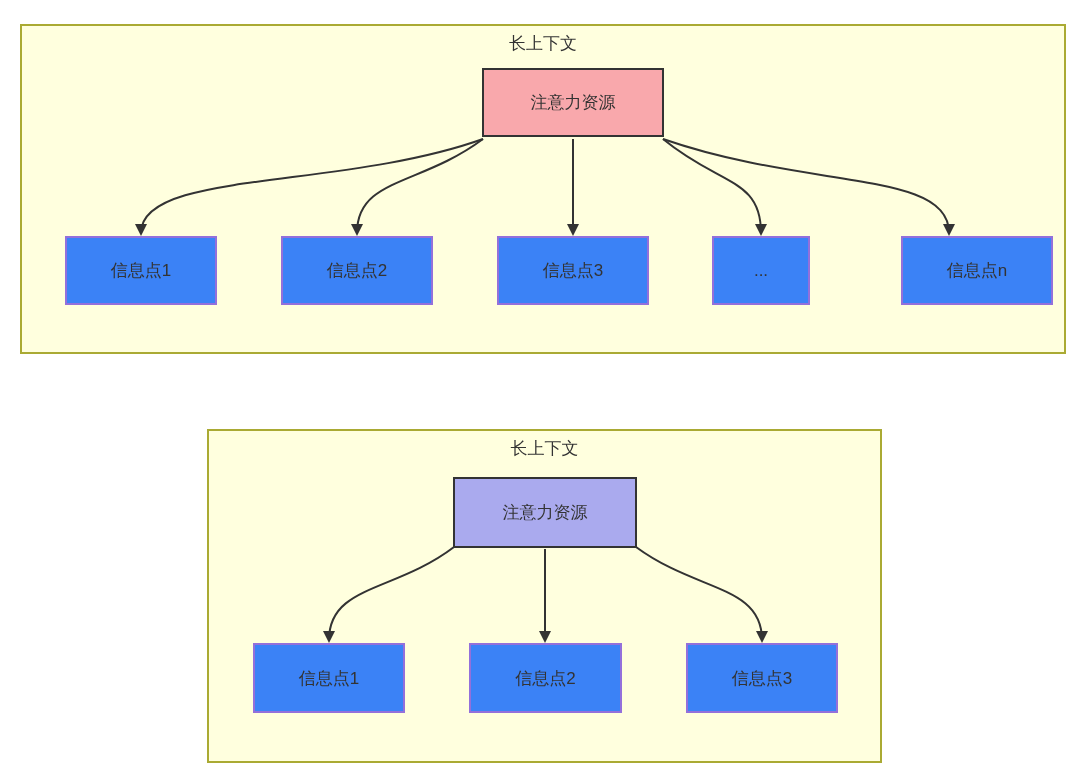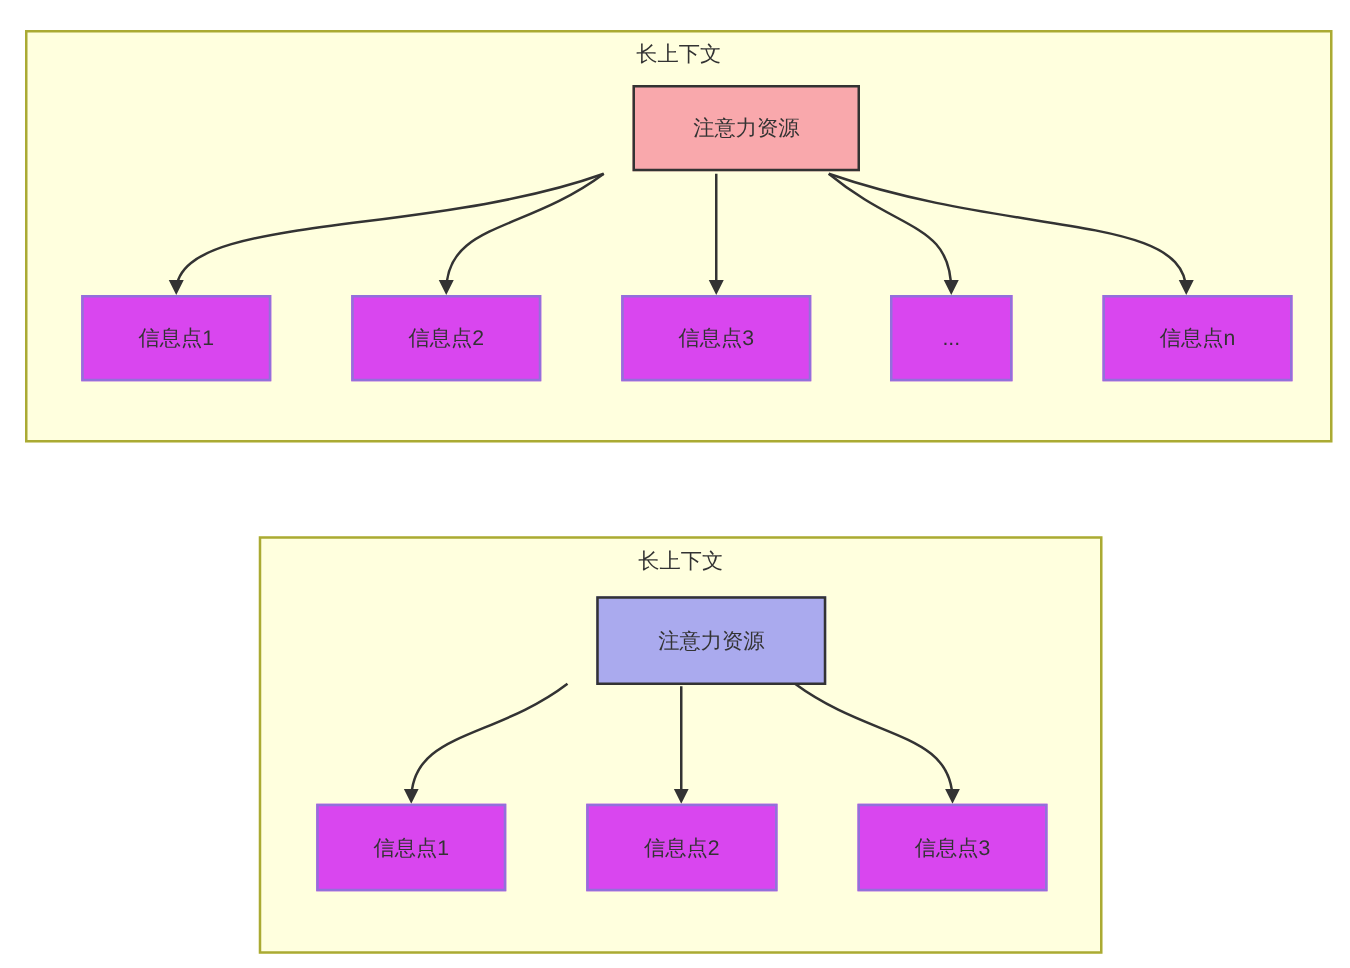--- a/index.html
+++ b/index.html
@@ -32,24 +32,23 @@
     display: flex;
     align-items: center;
     justify-content: center;
     font-size: 17px;
     color: #333333;
     text-align: center;
   }
   .attention-node {
     border: 2px solid #333333;
     font-weight: 500;
-    margin-left: 24px;
   }
   .info-node {
-    background: #d946ef;
+    background: #3b82f6;
     border: 2px solid #9370DB;
   }
   #arrows {
     position: absolute;
     left: 0; top: 0;
     width: 1080px; height: 774px;
     pointer-events: none;
   }
   #arrows path.edge {
     fill: none;
@@ -61,21 +60,21 @@
   #sec-long  { left: 20px;  top: 24px;  width: 1046px; height: 330px; }
   #sec-short { left: 207px; top: 429px; width: 675px;  height: 334px; }
 
   #att-long  { left: 482px; top: 68px;  width: 182px; height: 69px; }
   #att-short { left: 453px; top: 477px; width: 184px; height: 71px; }
 
   #l1 { left: 65px;  top: 236px; width: 152px; height: 69px; }
   #l2 { left: 281px; top: 236px; width: 152px; height: 69px; }
   #l3 { left: 497px; top: 236px; width: 152px; height: 69px; }
   #l4 { left: 712px; top: 236px; width: 98px;  height: 69px; }
-  #l5 { left: 882px; top: 236px; width: 152px; height: 69px; }
+  #l5 { left: 901px; top: 236px; width: 152px; height: 69px; }
 
   #s1 { left: 253px; top: 643px; width: 152px; height: 70px; }
   #s2 { left: 469px; top: 643px; width: 153px; height: 70px; }
   #s3 { left: 686px; top: 643px; width: 152px; height: 70px; }
 </style>
 </head>
 <body>
 
 <div id="canvas">
 

